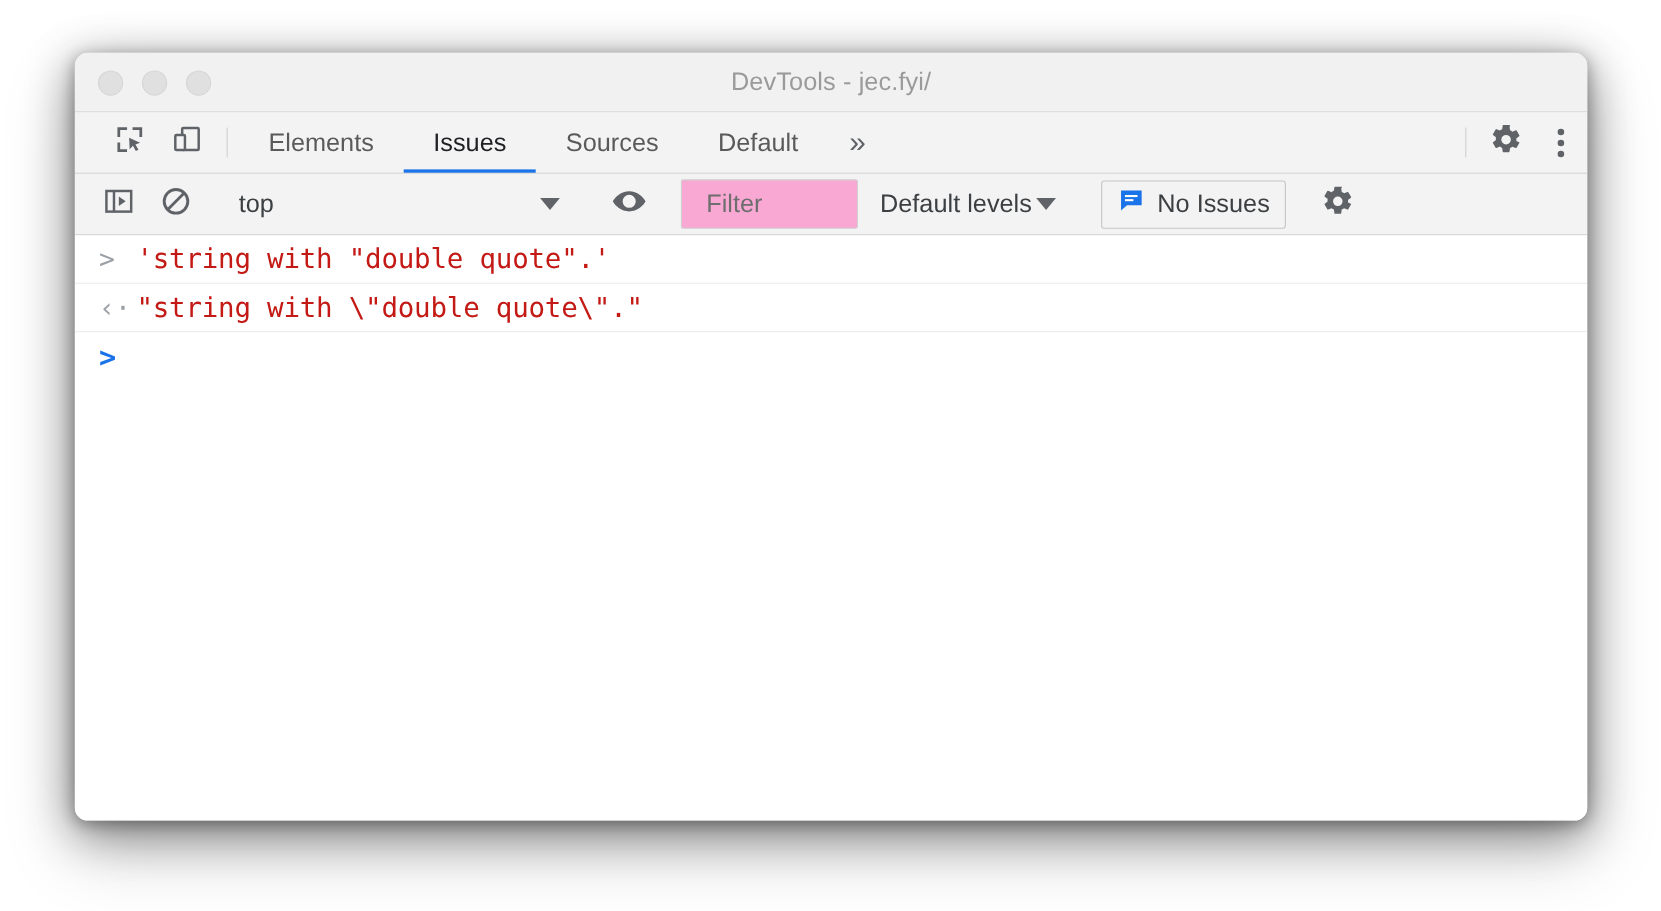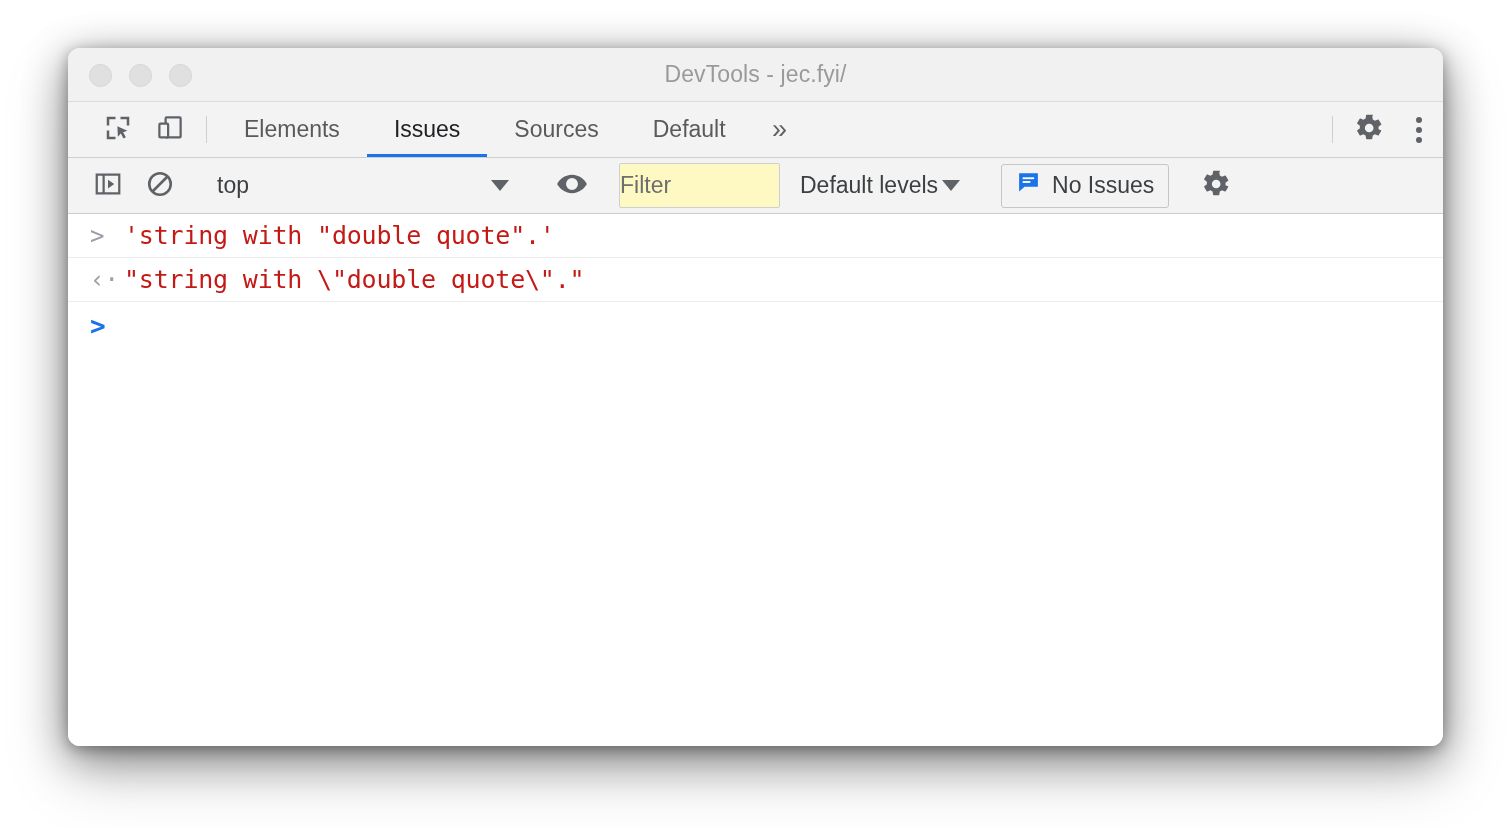--- a/index.html
+++ b/index.html
@@ -166,27 +166,27 @@
   .caret {
     width: 0; height: 0;
     border-left: 9px solid transparent;
     border-right: 9px solid transparent;
     border-top: 11px solid #5f6368;
   }
 
   .filter-input {
     width: 161px;
     height: 45px;
-    background: #fef9c3;
+    background: #f9a8d4;
     border: 1px solid #cfcfcf;
     border-radius: 2px;
     font-size: 23px;
     color: #5f6368;
     font-family: "Liberation Sans", sans-serif;
-    padding: 0 0;
+    padding: 0 22px;
     outline: none;
   }
   .filter-input::placeholder { color: #6e6e6e; opacity: 1; }
 
   .levels {
     display: flex;
     align-items: center;
     gap: 4px;
     font-size: 23px;
     color: #3c4043;

